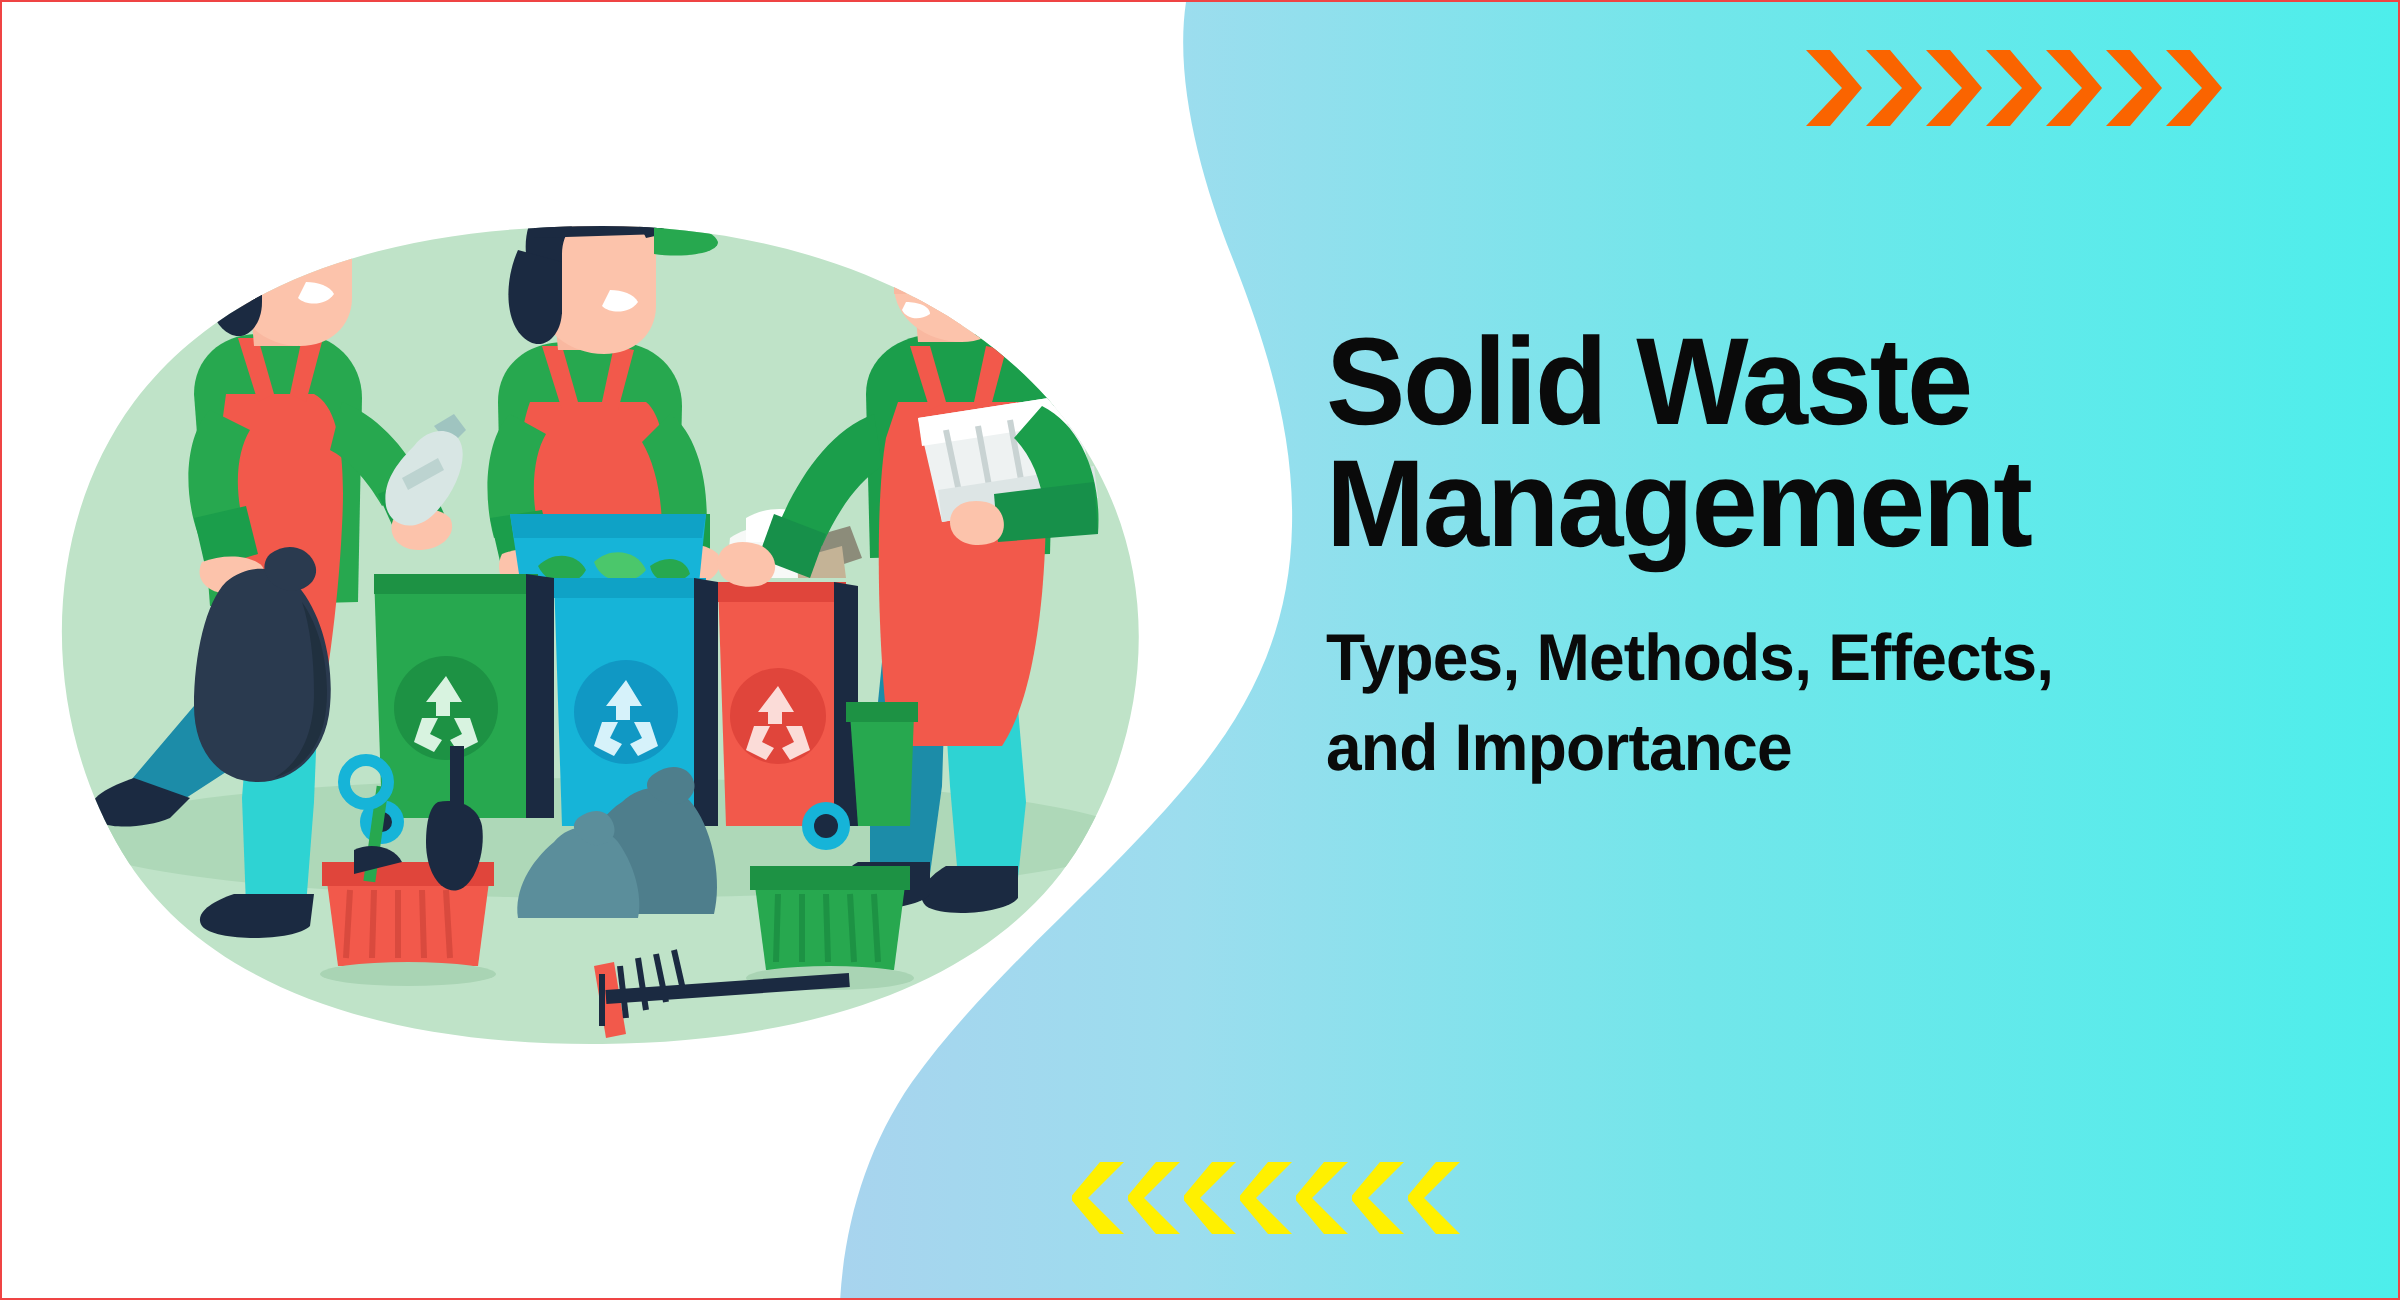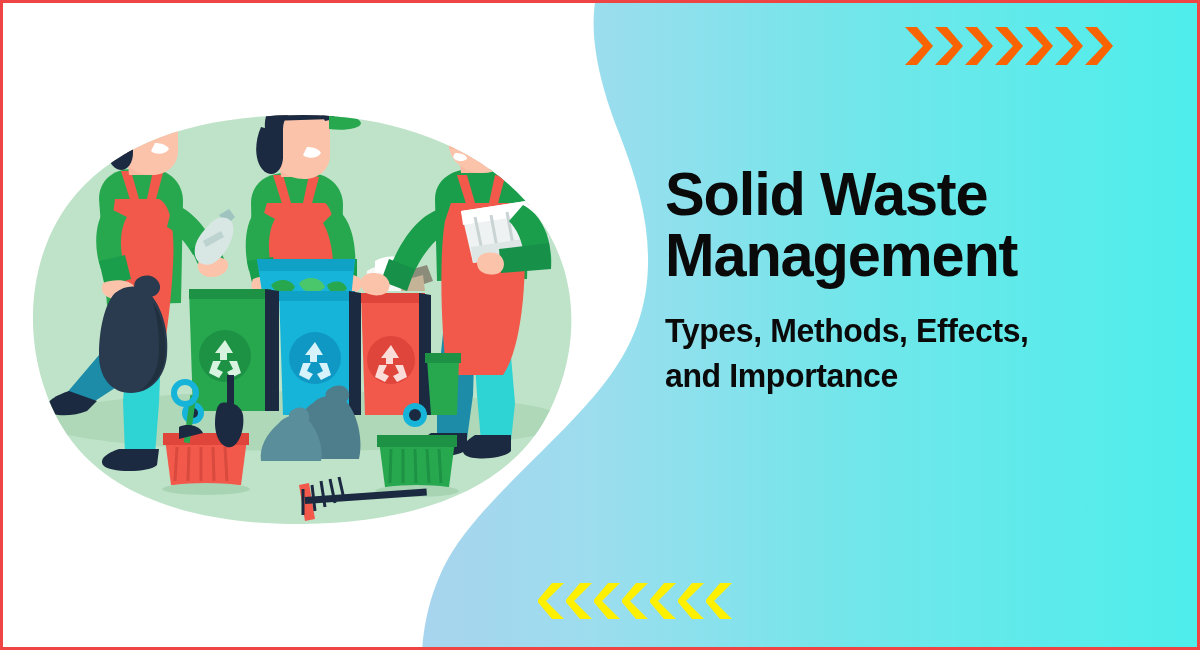--- a/index.html
+++ b/index.html
@@ -8,21 +8,21 @@
     background:#ffffff;
     font-family:"Liberation Sans", sans-serif;
     overflow:hidden;
   }
   #banner{
     position:relative;
     width:1200px;height:650px;
     background:#ffffff;
     overflow:hidden;
     box-sizing:border-box;
-    border:3px solid #ef4444;
+    border:1px solid #ef4444;
   }
   .layer{position:absolute;top:0;left:0;width:1200px;height:650px;}
   #bg-svg{z-index:1;}
   #illus-svg{z-index:2;}
   #text-col{
     position:absolute;
     z-index:5;
     left:662px;top:160px;
     width:510px;
   }

